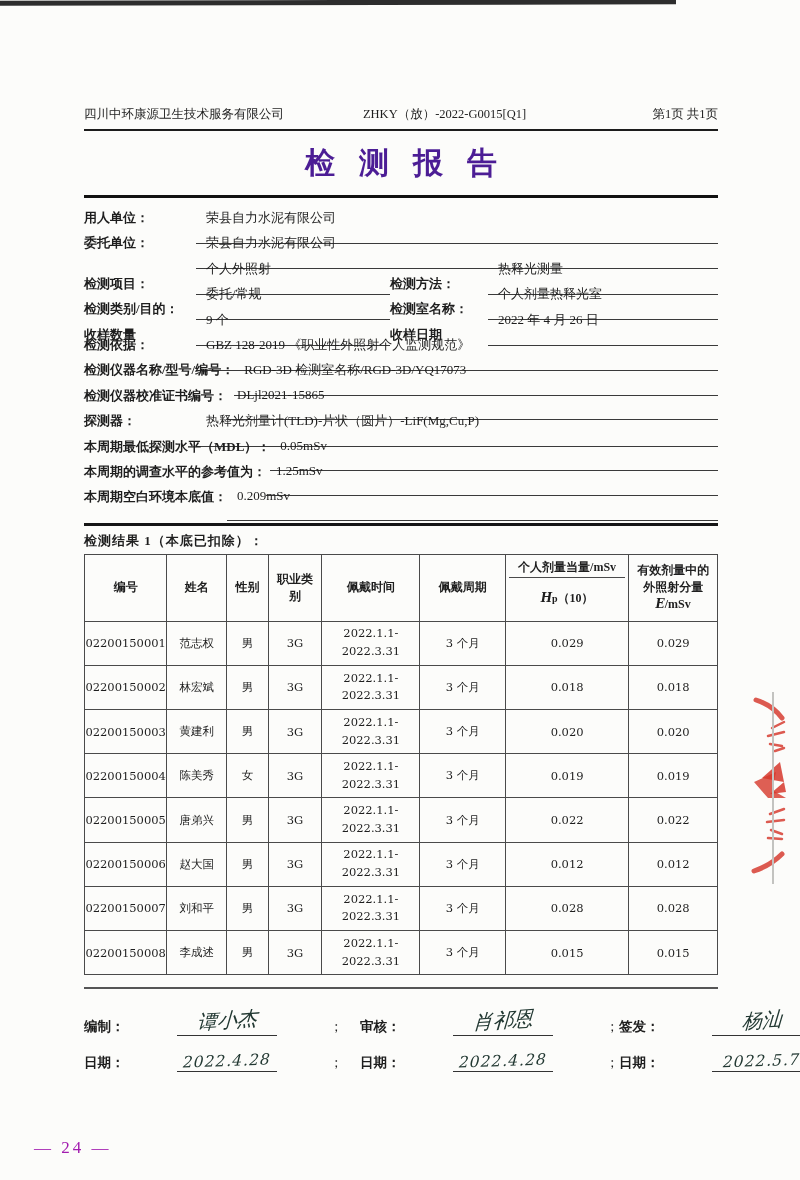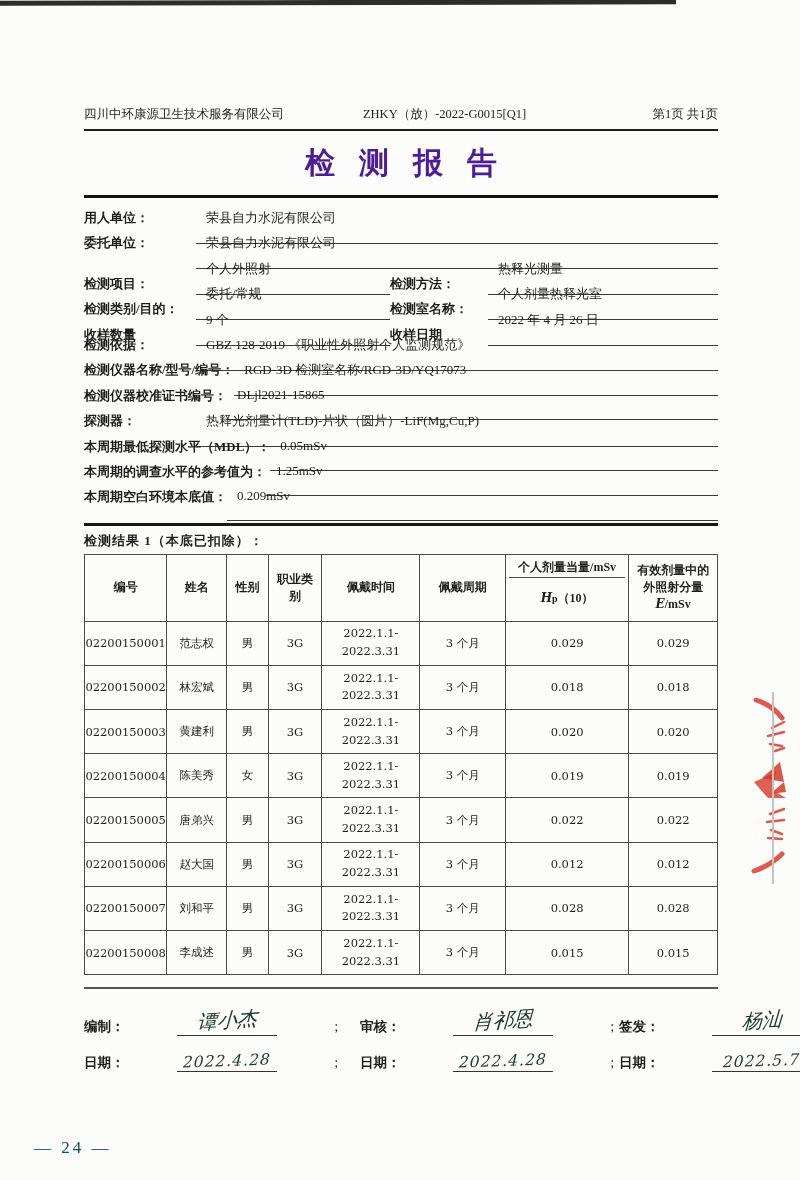--- a/index.html
+++ b/index.html
@@ -54,21 +54,21 @@
   .sig-block{display:flex;align-items:flex-end;gap:48px;}
   .sb-1{flex:0 0 276px;}
   .sb-2{flex:0 0 236px;}
   .sb-3{flex:1;}
   .sig-label{font-weight:bold;white-space:nowrap;}
   .sig-line{display:inline-block;min-width:92px;border-bottom:1.2px solid #333;text-align:center;margin-left:4px;padding:0 4px 1px;}
   .hand{display:inline-block;font-family:"DejaVu Serif",serif;font-style:italic;transform:rotate(-4deg) skewX(-7deg);font-size:20px;color:#223832;}
   .hand-date{display:inline-block;font-family:"DejaVu Serif",serif;font-style:italic;transform:rotate(-2deg) skewX(-5deg);font-size:15.5px;color:#223832;letter-spacing:1px;}
   .sig-punct{margin-left:5px;}
 
-  .page-num{position:absolute;left:34px;top:1138px;font-size:17px;letter-spacing:3px;color:#0c4a6e;}
+  .page-num{position:absolute;left:34px;top:1138px;font-size:17px;letter-spacing:3px;color:#a21caf;}
 
   
   .stamp-wrap{position:absolute;left:742px;top:694px;width:50px;height:186px;overflow:hidden;}
   .edge-line{position:absolute;left:772px;top:692px;width:1.5px;height:192px;background:#c3c3c0;}
 </style>
 </head>
 <body>
 
 <div class="scan-bar"></div>
 

